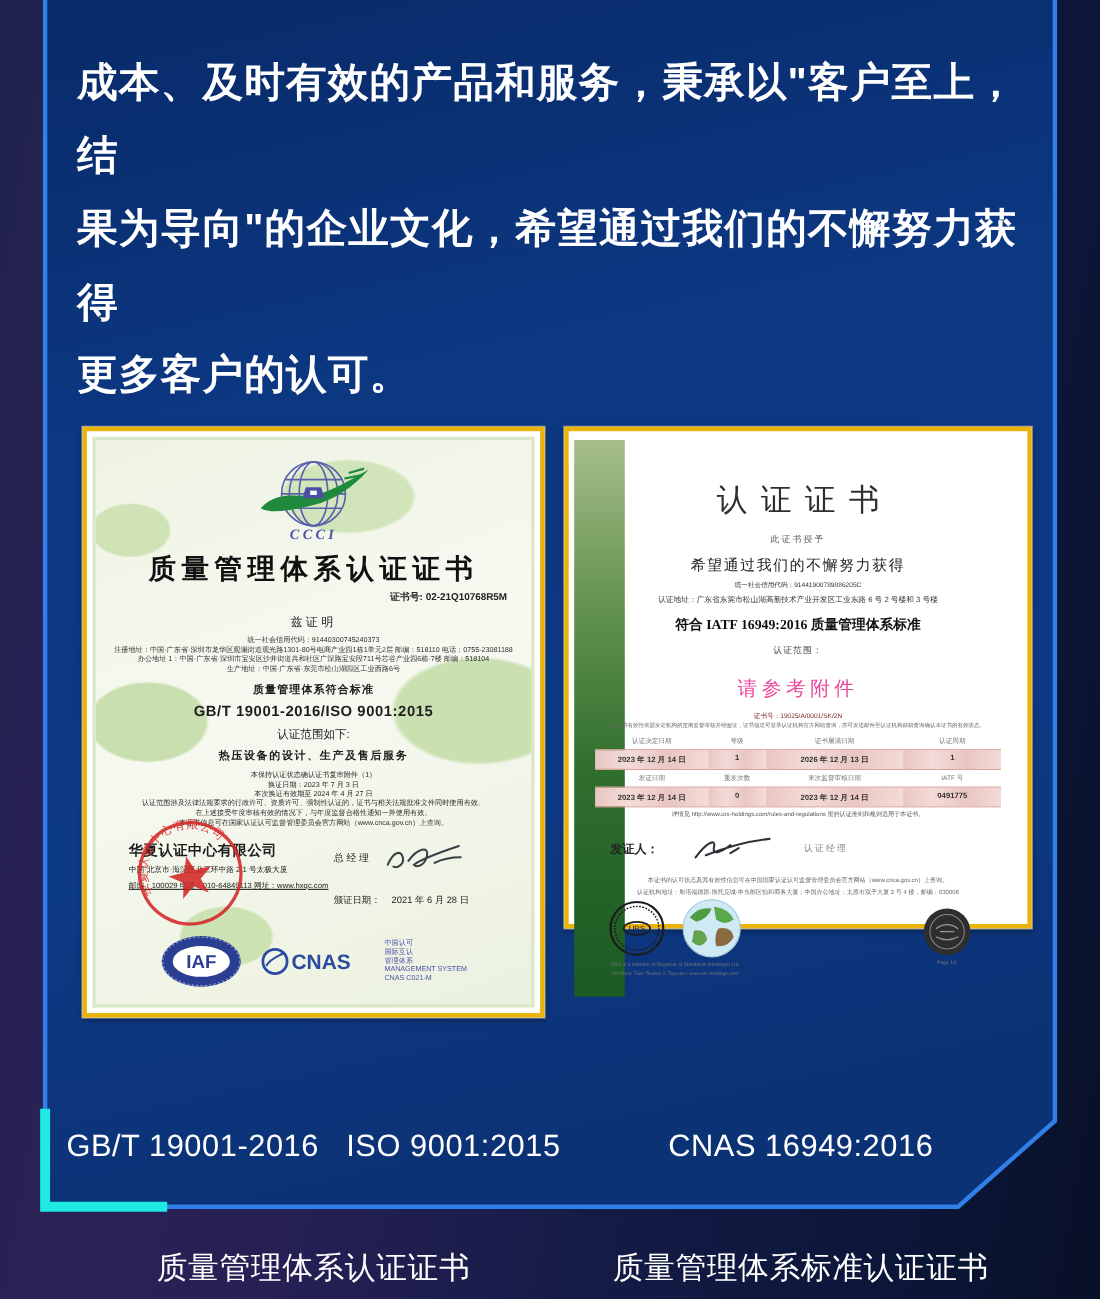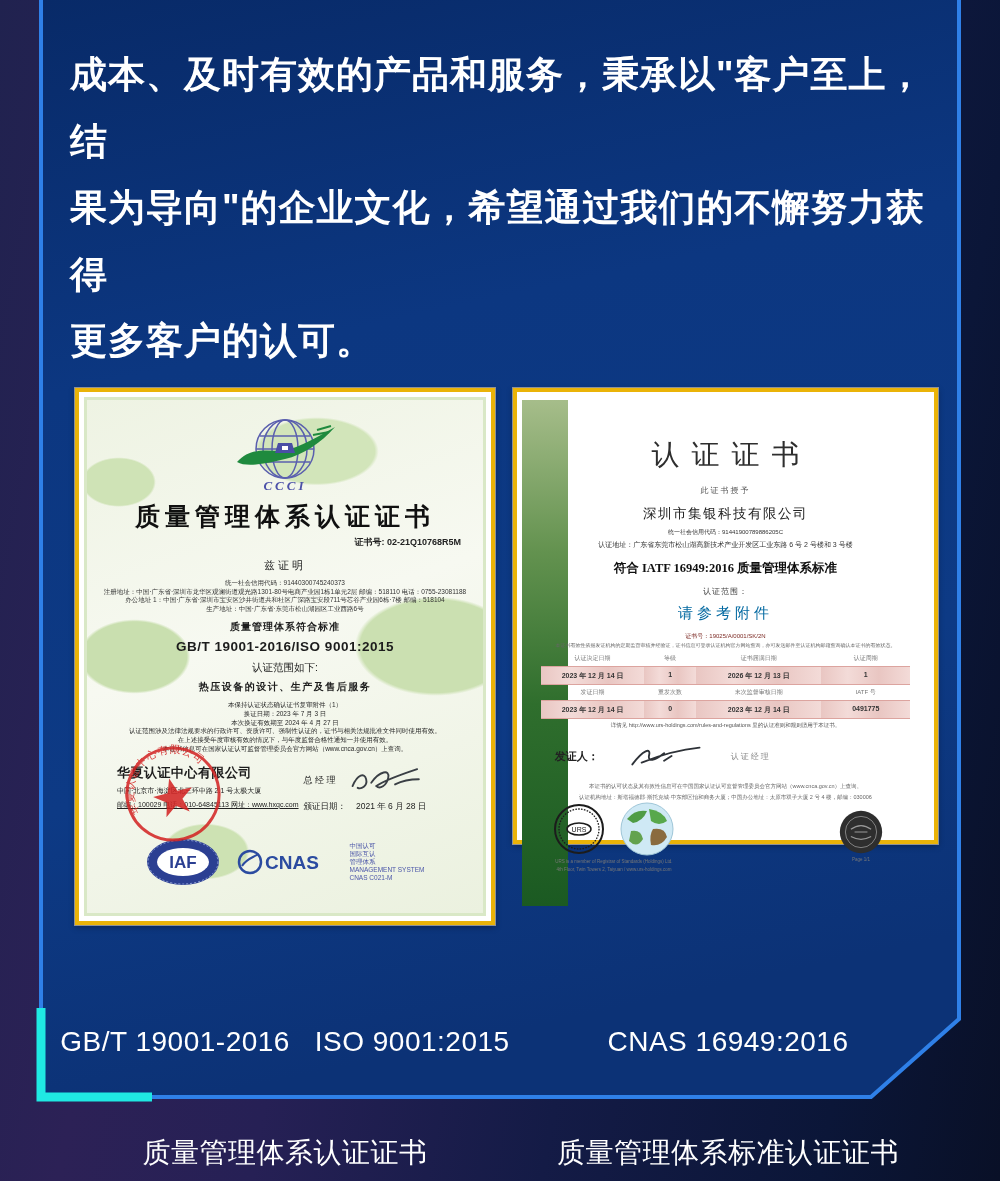--- a/index.html
+++ b/index.html
@@ -44,39 +44,39 @@
   .c1-standard{font-size:13.5px;font-weight:700;margin-top:5px;letter-spacing:.5px;}
   .c1-scopelabel{font-size:10.5px;margin-top:7px;}
   .c1-scope{font-size:10px;font-weight:700;margin-top:5px;letter-spacing:1.5px;}
   .c1-note{font-size:6.5px;line-height:8.8px;color:#2a2a2a;width:98%;}
   .c1-note.first{margin-top:7px;}
   .c1-issuer-row{display:flex;width:100%;margin-top:10px;align-items:flex-start;}
   .c1-issuer-left{flex:1.1;text-align:left;padding-left:24px;}
   .c1-issuer{font-size:13px;font-weight:700;letter-spacing:.5px;}
   .c1-iaddr{font-size:7px;margin-top:4px;color:#222;}
   .c1-iaddr.u{text-decoration:underline;}
-  .c1-issuer-right{flex:1;display:flex;flex-direction:column;gap:3px;padding-right:4px;}
+  .c1-issuer-right{flex:1;display:flex;flex-direction:column;gap:15px;padding-right:4px;}
   .gm-row{display:flex;align-items:center;gap:10px;font-size:9px;justify-content:flex-start;}
   .date-row{display:flex;gap:10px;font-size:8.5px;align-items:center;}
   .c1-logos{display:flex;align-items:center;gap:16px;margin-top:24px;}
   .c1-accred{text-align:left;font-size:6.5px;line-height:8px;color:#4a55a8;}
   .c1-seal{position:absolute;left:44px;top:352px;opacity:.85;}
 
   .c2-bar{position:absolute;left:5px;top:8px;width:46px;height:506px;
     background:linear-gradient(to bottom,#a6bd8a,#63924f 30%,#2f6e2d 60%,#1b5a22 100%);}
   .c2-content{position:absolute;inset:8px 10px;display:flex;flex-direction:column;align-items:center;text-align:center;color:#222;}
   .c2-logo{margin-top:24px;}
   .c2-title{font-family:"Liberation Serif",serif;font-size:28px;letter-spacing:12px;color:#2e2e2e;margin-top:12px;text-indent:12px;}
   .c2-grant{font-size:8px;color:#555;margin-top:11px;letter-spacing:2px;}
   .c2-company{font-family:"Liberation Serif",serif;font-size:13.5px;margin-top:9px;letter-spacing:1.5px;color:#222;}
   .c2-uscc{font-size:6px;margin-top:5px;color:#333;}
   .c2-addr{font-size:7px;margin-top:3px;color:#333;}
   .c2-standard{font-family:"Liberation Serif",serif;font-weight:700;font-size:12.5px;margin-top:10px;color:#101010;}
   .c2-scopelabel{font-size:8px;margin-top:9px;color:#444;letter-spacing:1px;}
-  .c2-scope{font-family:"Liberation Serif",serif;font-size:15px;margin-top:7px;letter-spacing:4px;color:#0369a1;}
+  .c2-scope{font-family:"Liberation Serif",serif;font-size:18px;margin-top:17px;letter-spacing:4px;color:#ec4899;}
   .c2-tablewrap{width:93%;margin-top:9px;}
   .c2-certno{font-size:6px;color:#7c2a24;}
   .c2-note{font-size:5px;color:#666;line-height:6.3px;margin-top:1px;}
   .c2-grid{display:grid;grid-template-columns:28% 14% 34% 24%;margin-top:3px;}
   .c2-th{font-size:6px;color:#777;padding:3px 0;}
   .c2-td{font-size:7px;font-weight:700;color:#333;padding:3.5px 0;
     background:linear-gradient(90deg,#e9c6c2,#f3dbd8 30%,#e9c6c2 65%,#f3dbd8);
     border-top:1px solid #dca49f;border-bottom:1px solid #dca49f;}
   .c2-url{font-size:5.5px;color:#555;margin-top:3px;}
   .c2-issuer-row{display:flex;align-items:center;width:86%;margin-top:11px;gap:24px;text-align:left;}
@@ -231,21 +231,21 @@
       </text>
       <path d="M18,60 Q42,75 66,60" stroke="#7ab07a" stroke-width="2" fill="none"></path>
       <path d="M22,65 Q42,79 62,65" stroke="#9cc49c" stroke-width="1.5" fill="none"></path>
       <ellipse cx="42" cy="42" rx="23" ry="11" fill="#ffffff" stroke="#c53030" stroke-width="2"></ellipse>
       <text x="42" y="47" text-anchor="middle" font-family="Liberation Serif,serif" font-weight="bold" font-size="14" fill="#c53030">URS</text>
       <path d="M20,50 Q42,58 66,46" stroke="#c53030" stroke-width="2" fill="none"></path>
     </svg>
 
     <div class="c2-title">认证证书</div>
     <div class="c2-grant">此证书授予</div>
-    <div class="c2-company">深圳市集银科技有限公司</div>
+    <div class="c2-company">希望通过我们的不懈努力获得</div>
     <div class="c2-uscc">统一社会信用代码：91441900789886205C</div>
     <div class="c2-addr">认证地址：广东省东莞市松山湖高新技术产业开发区工业东路 6 号 2 号楼和 3 号楼</div>
     <div class="c2-standard">符合 IATF 16949:2016 质量管理体系标准</div>
     <div class="c2-scopelabel">认证范围：</div>
     <div class="c2-scope">请参考附件</div>
 
     <div class="c2-tablewrap">
       <div class="c2-certno">证书号：19025/A/0001/SK/2N</div>
       <div class="c2-note">本证书有效性依据发证机构的定期监督审核并经验证，证书信息可登录认证机构官方网站查询，亦可发送邮件至认证机构邮箱查询确认本证书的有效状态。</div>
       <div class="c2-grid">

